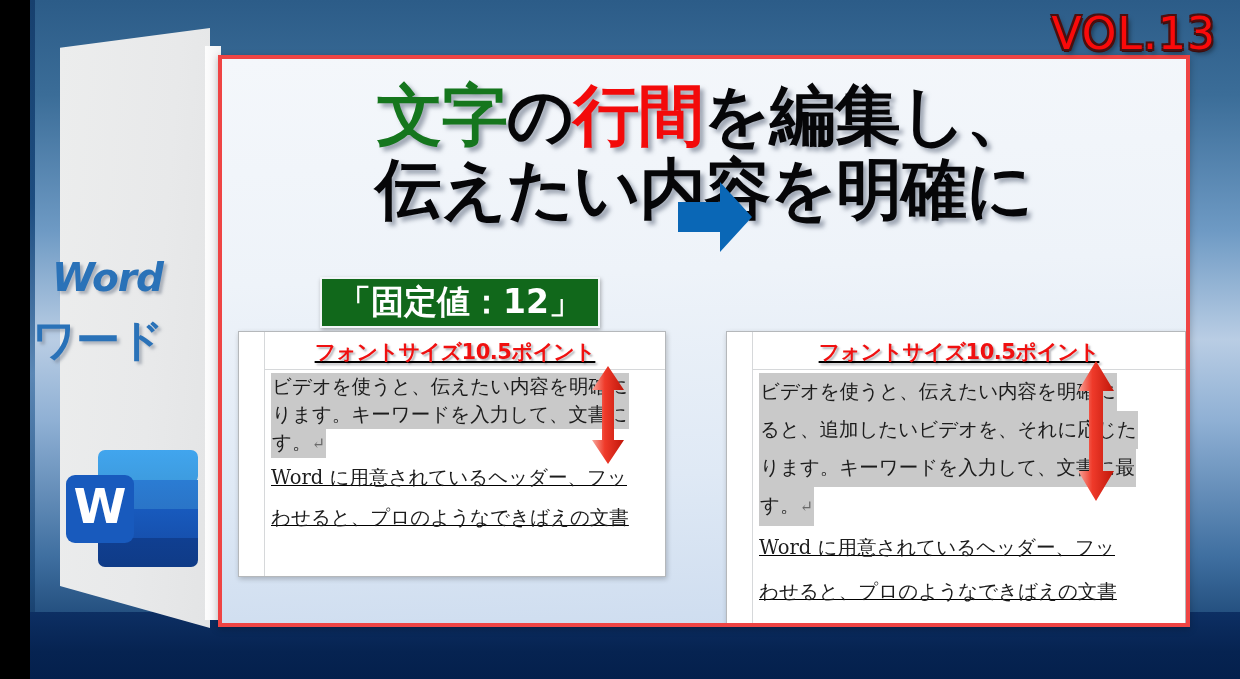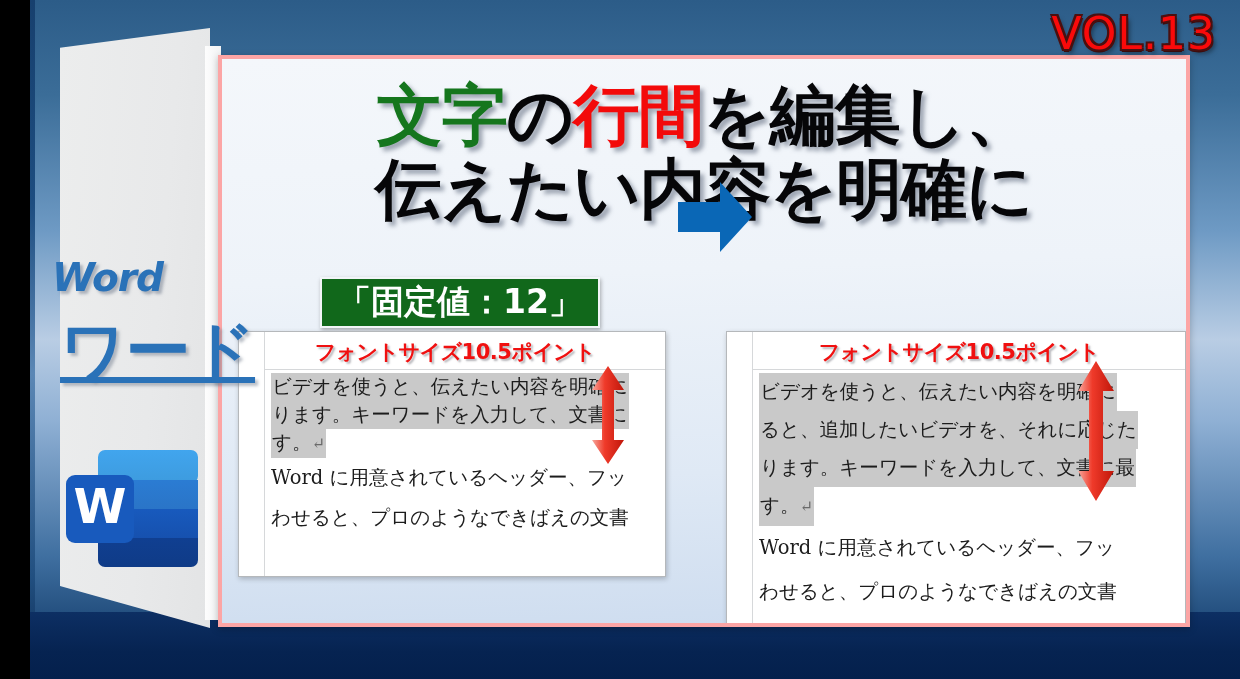--- a/index.html
+++ b/index.html
@@ -56,21 +56,21 @@
     left: 205px; top: 46px;
     width: 16px; height: 574px;
     background: linear-gradient(90deg,#fdfdfd,#f2f3f4);
   }
 
   
   .panel {
     position: absolute;
     left: 218px; top: 55px;
     width: 972px; height: 572px;
-    background: #fca5a5;
+    background: #ef4444;
     padding: 4px;
     box-shadow: 0 2px 7px rgba(0,0,0,.25);
   }
   .panel-inner {
     position: relative;
     width: 100%; height: 100%;
     background: linear-gradient(178deg,#f4f7fb 0%,#eef3f9 38%,#dfe9f5 72%,#cddcef 100%);
     overflow: hidden;
   }
 
@@ -141,21 +141,21 @@
     position: absolute;
     left: 0; top: 0; width: 26px; height: 100%;
     border-right: 1px solid #d6d8da;
     background: #ffffff;
   }
   .doc-head-rule {
     position: absolute;
     left: 26px; right: 0; top: 0; height: 38px;
     border-bottom: 1px solid #d6d8da;
   }
-  .doc-body { position: absolute; left: 26px; right: 0; top: 0; bottom: 0; padding: 0 0 0 6px; }
+  .doc-body { position: absolute; left: 26px; right: 0; top: 0; bottom: 0; padding: 0 0 0 6px; text-decoration: underline; }
 
   .doc-title {
     color: #f01010;
     font-family: "DejaVu Sans", sans-serif;
     font-weight: bold;
     font-size: 21px;
     text-align: center;
     padding: 6px 26px 5px 0;
     text-shadow: 2px 2px 2px rgba(120,120,130,.55);
     white-space: nowrap;
@@ -199,30 +199,29 @@
     font-weight: bold;
     font-size: 39px;
     color: #2a72b8;
     text-shadow: 3px 3px 3px rgba(120,130,145,.55);
     line-height: 1;
     letter-spacing: -1px;
     z-index: 14;
   }
   .word-label-jp {
     position: absolute;
-    left: 60px; top: 318px;
-    font-family: "DejaVu Sans", sans-serif;
-    font-weight: bold;
-    font-size: 65px;
+    left: 32px; top: 318px;
+    font-family: "DejaVu Sans", sans-serif;
+    font-weight: bold;
+    font-size: 44px;
     color: #2a72b8;
     text-shadow: 3px 3px 3px rgba(120,130,145,.5);
     line-height: 1;
     letter-spacing: -1px;
     z-index: 14;
-    text-decoration: underline;
   }
 
   
   .wlogo { position: absolute; left: 64px; top: 440px; width: 140px; height: 140px; z-index: 15; }
 </style>
 </head>
 <body>
 
 <div id="stage">
 

